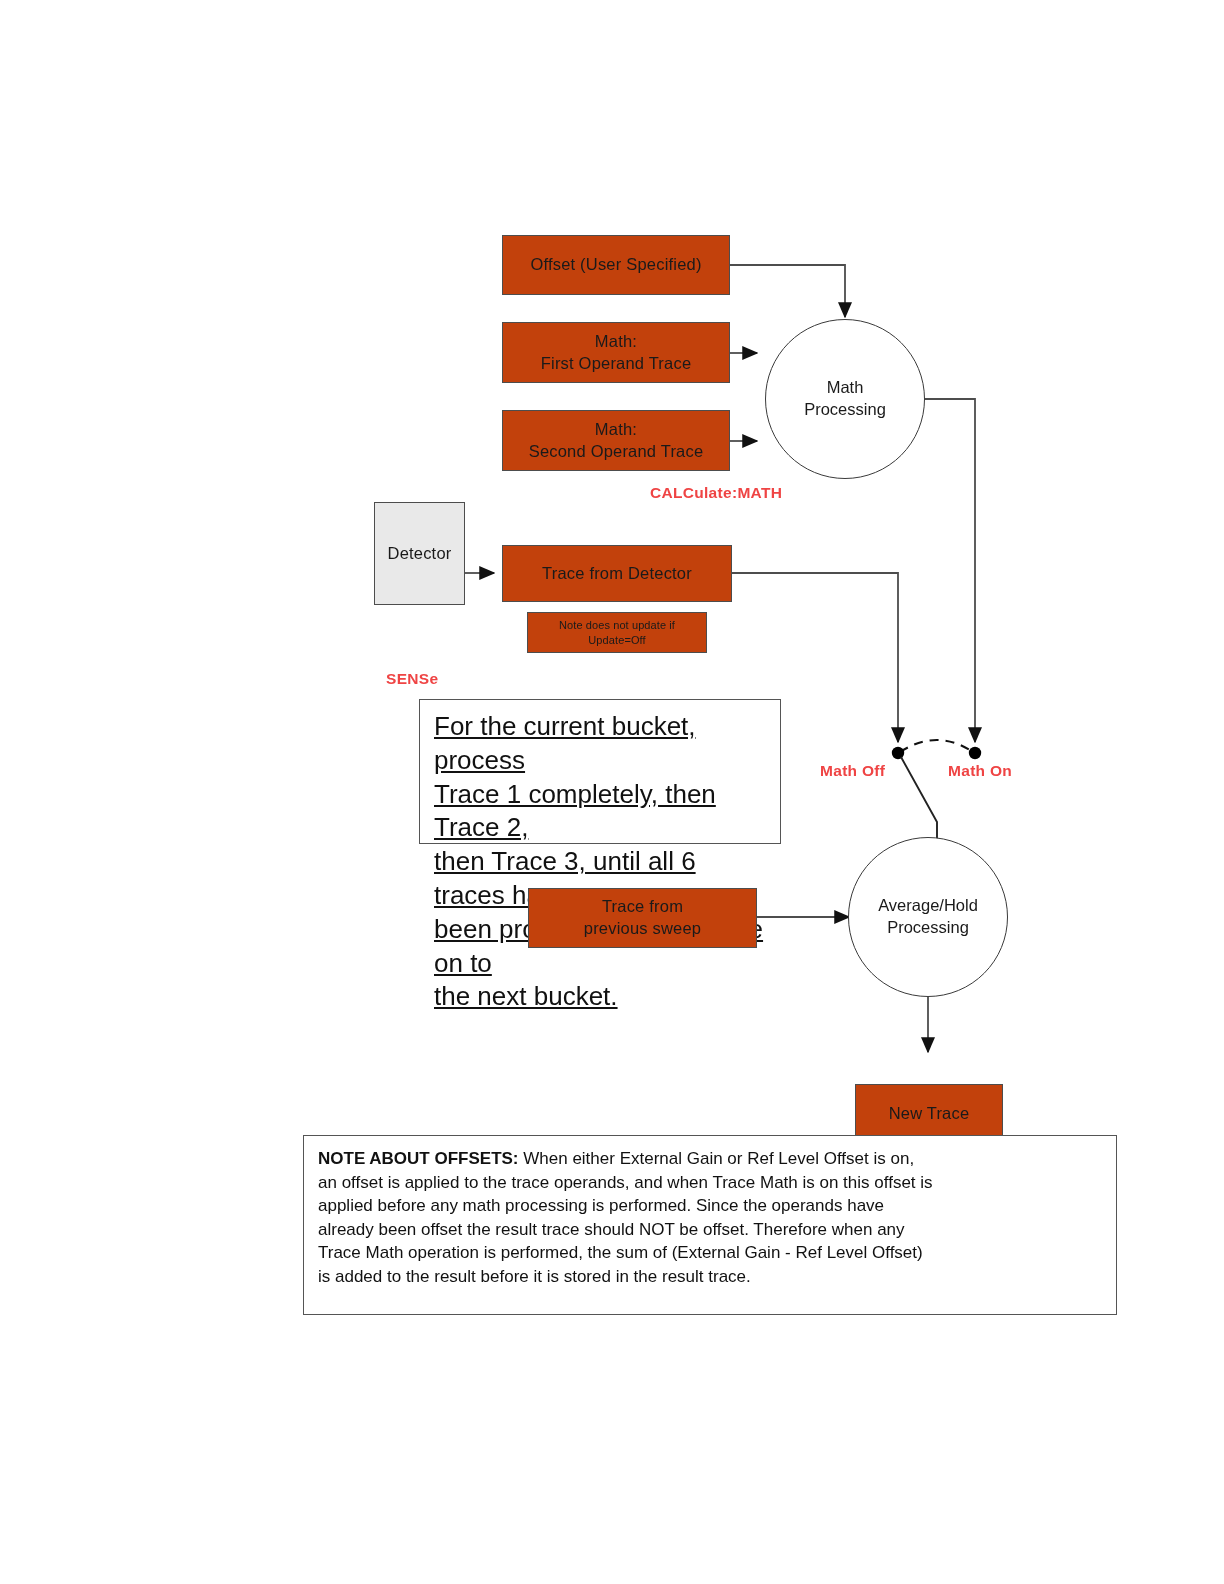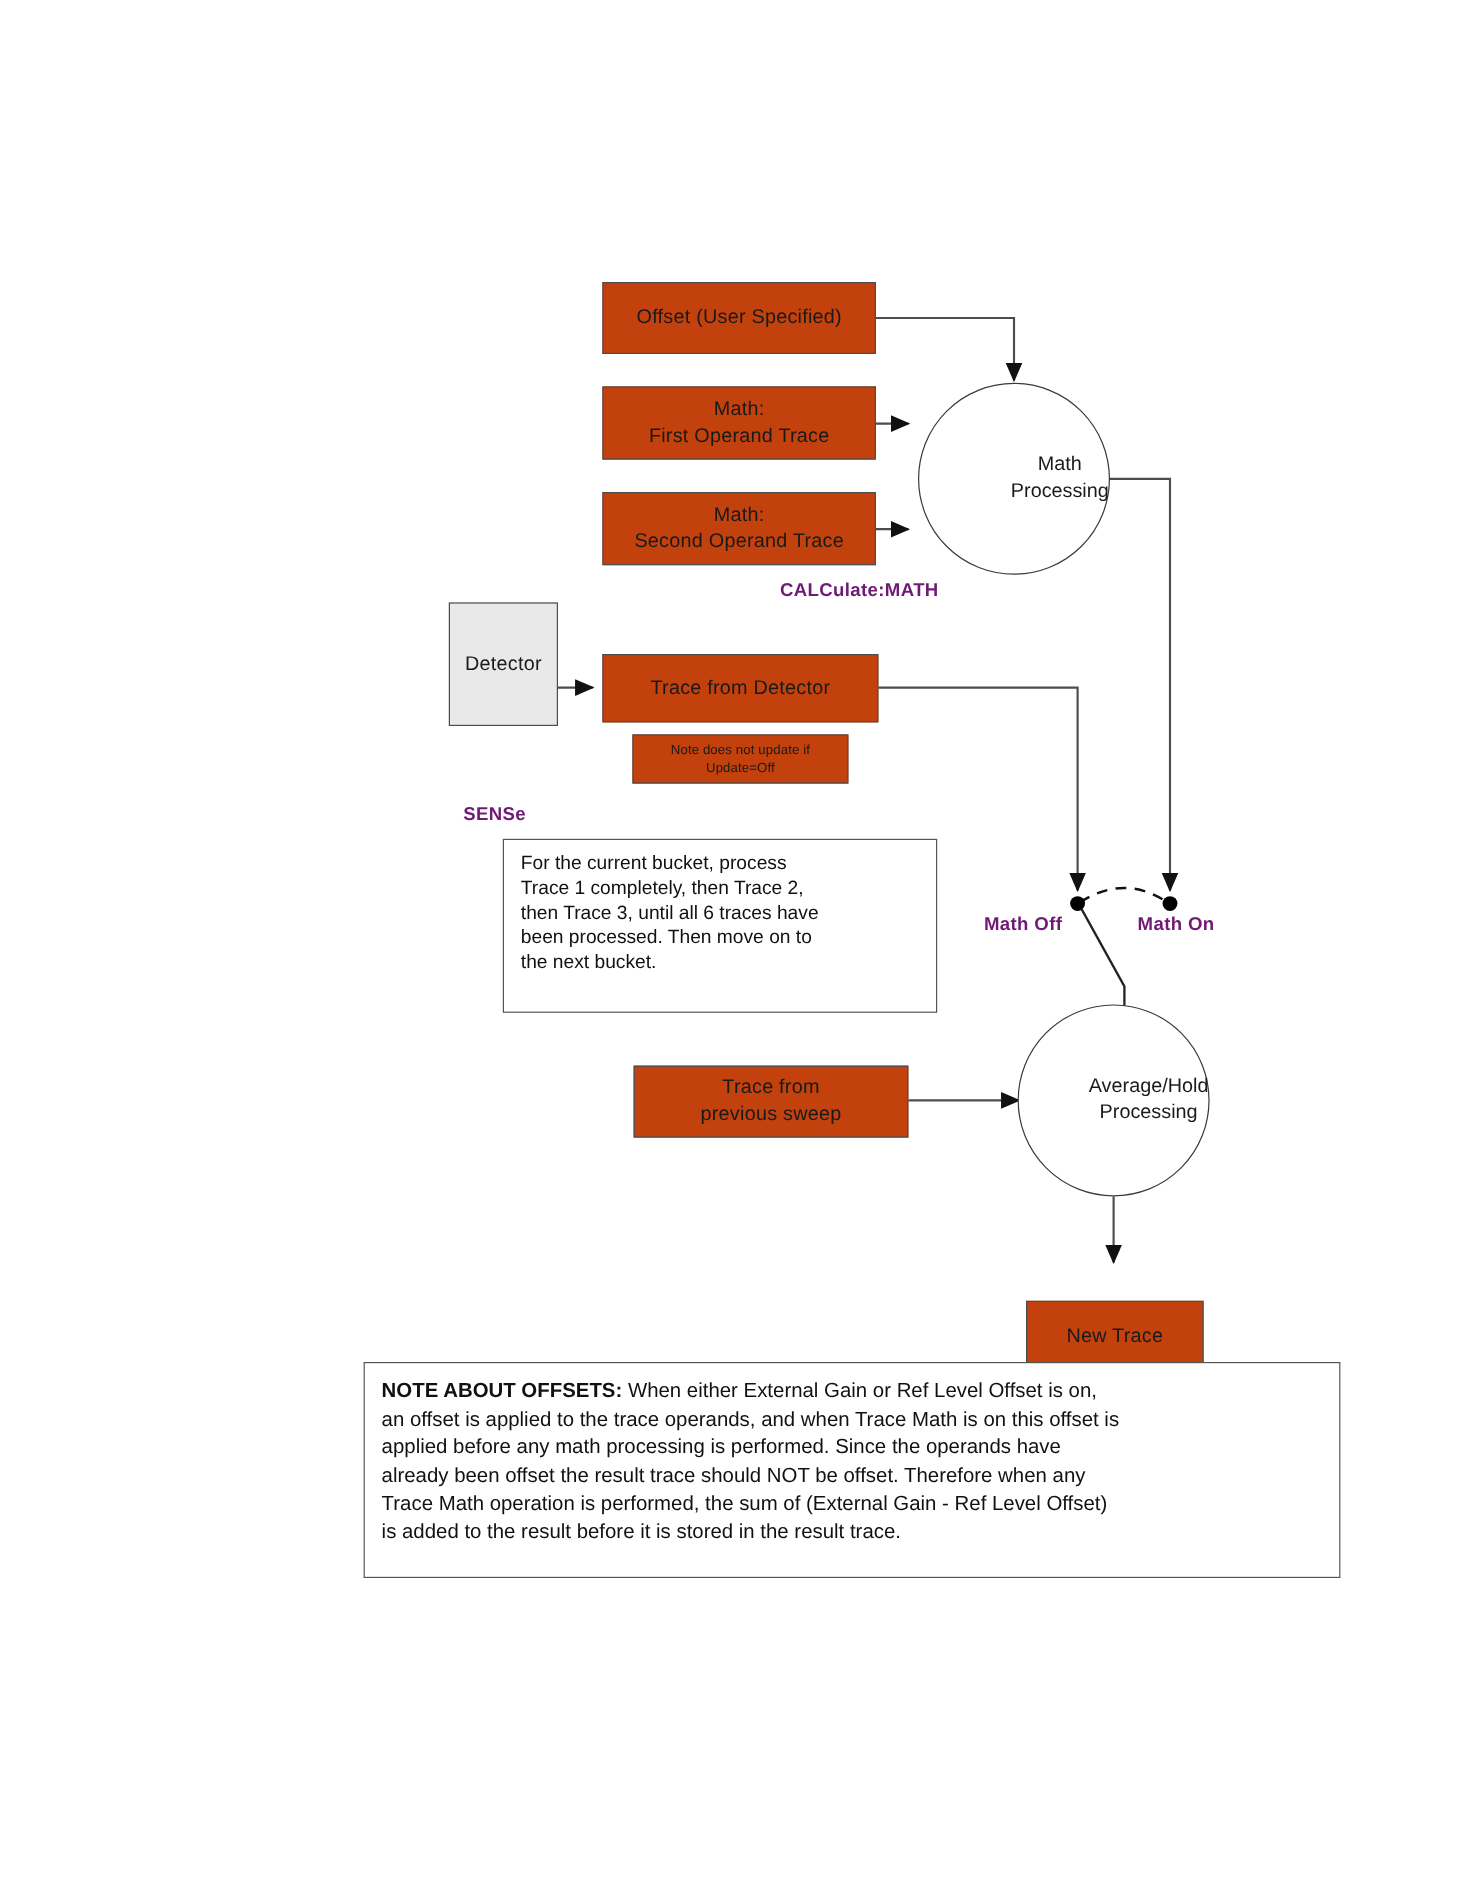--- a/index.html
+++ b/index.html
@@ -55,51 +55,52 @@
 
   
   .circle {
     position: absolute;
     box-sizing: border-box;
     border: 1.5px solid #3a3a3a;
     border-radius: 50%;
     background: #ffffff;
     display: flex;
     align-items: center;
-    justify-content: flex-end;
+    justify-content: center;
     text-align: center;
     font-size: 16.5px;
     line-height: 1.32;
     color: #1a1a1a;
   }
 
   
   .blabel {
     position: absolute;
     font-family: "Liberation Sans", sans-serif;
     font-weight: bold;
     font-size: 15.5px;
-    color: #701a75;
+    color: #ef4444;
     white-space: nowrap;
     letter-spacing: 0.3px;
   }
 
   
   .callout {
     position: absolute;
     box-sizing: border-box;
     border: 1.7px solid #555555;
     background: #ffffff;
     font-family: "Liberation Sans", sans-serif;
     color: #111111;
   }
   .callout.bucket {
     padding: 10px 12px 0 14px;
-    font-size: 16px;
+    font-size: 26px;
     line-height: 1.30;
+    text-decoration: underline;
   }
   .callout.offsets {
     padding: 11px 14px 10px 14px;
     font-size: 17px;
     line-height: 1.385;
   }
   .callout .ntitle { font-weight: bold; }
 </style>
 </head>
 <body>

